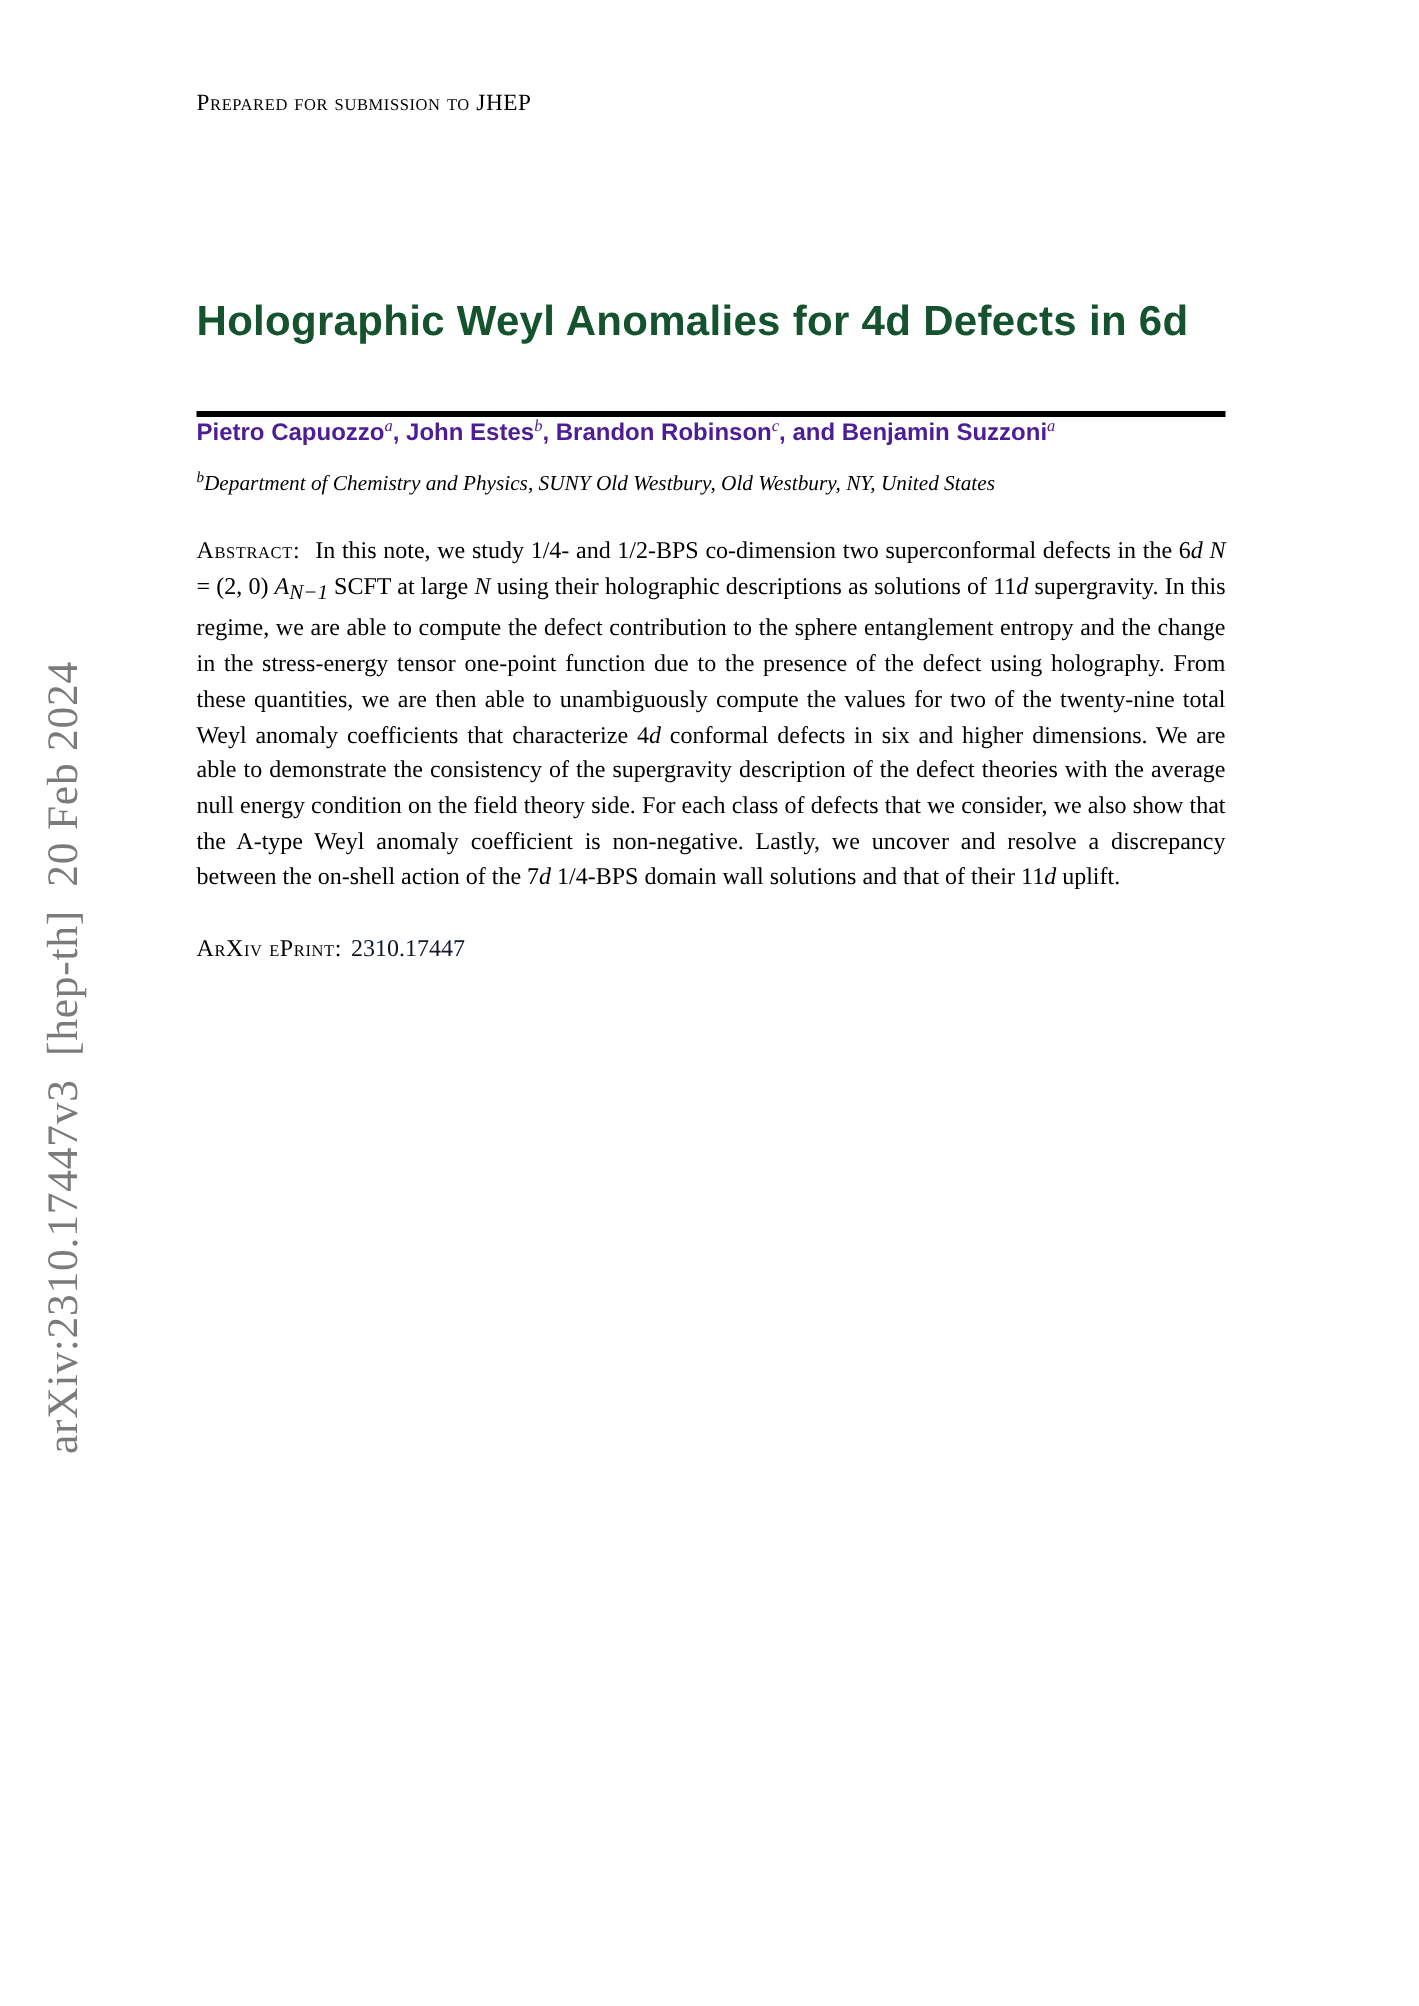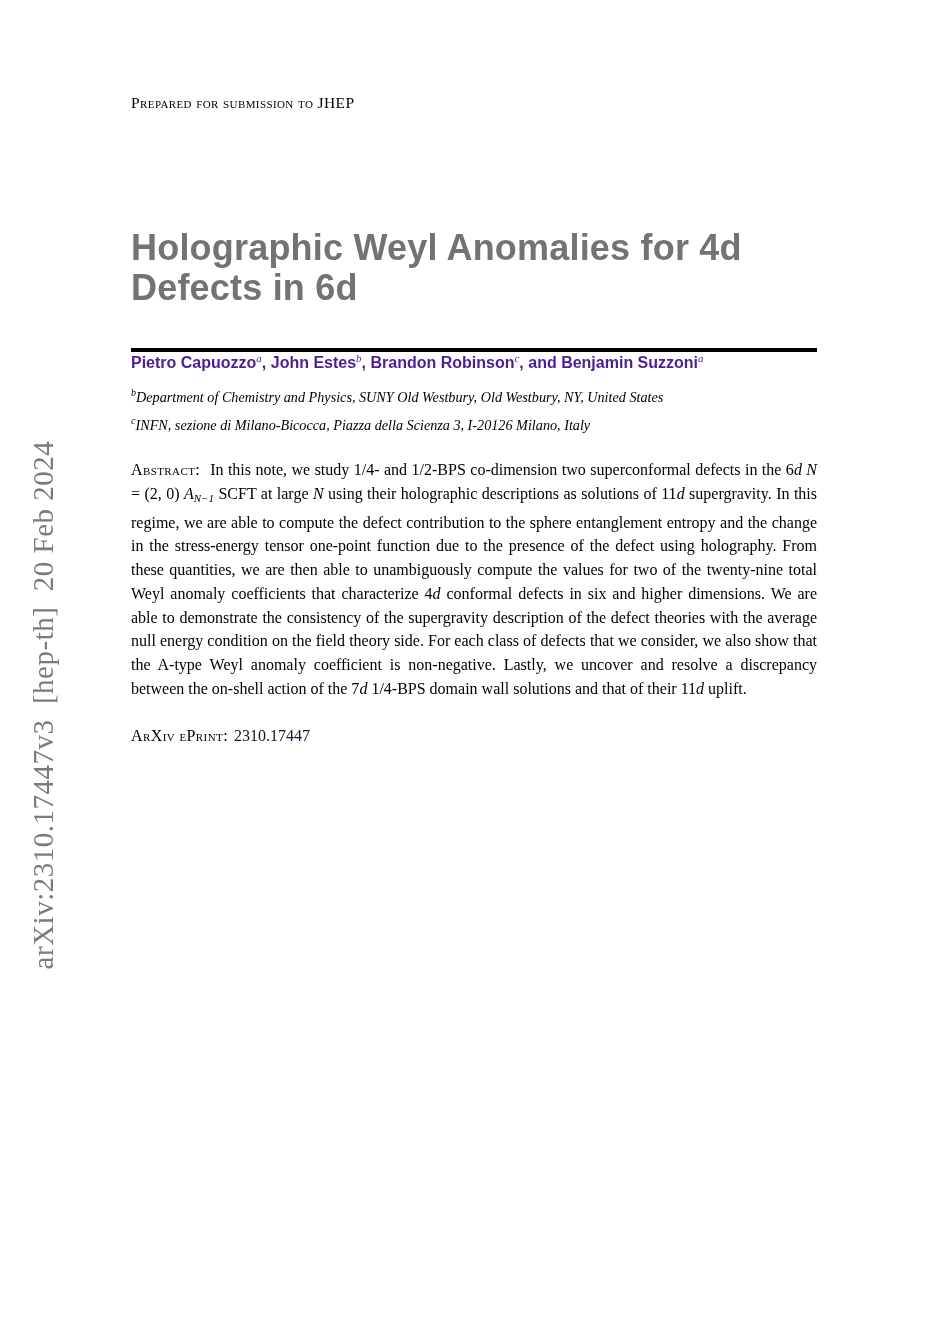--- a/index.html
+++ b/index.html
@@ -26,33 +26,33 @@
     letter-spacing: 0.5px;
   }
 
   .content {
     position: absolute;
     left: 131px; top: 0;
     width: 686px;
   }
 
   .submission-note {
-    margin-top: 94px;
+    margin-top: 60px;
     font-size: 15.5px;
     font-variant: small-caps;
     letter-spacing: 0.4px;
   }
 
   .title {
     margin-top: 116px;
     font-family: "Liberation Sans", sans-serif;
     font-weight: bold;
-    font-size: 36px;
+    font-size: 28px;
     line-height: 40px;
-    color: #737373;
+    color: #14532d;
     letter-spacing: 0.2px;
   }
 
   .rule {
     margin-top: 40px;
     height: 3.5px;
     background: #000000;
     width: 686px;
   }
 
@@ -103,21 +103,21 @@
   }
   .abstract-label {
     font-variant: small-caps;
     letter-spacing: 0.4px;
     margin-right: 10px;
   }
   .mi { font-style: italic; }
   .cal { font-style: italic; }
   .msub {
     font-style: italic;
-    font-size: 11px;
+    font-size: 14px;
     vertical-align: -3px;
   }
 
   .eprint {
     margin-top: 27px;
     font-size: 16px;
   }
   .eprint-label {
     font-variant: small-caps;
     letter-spacing: 0.4px;
@@ -145,21 +145,20 @@
       <div>Holographic Weyl Anomalies for 4d Defects in 6d</div>
     </div>
 
     <div class="rule"></div>
 
     <div class="authors"><span>Pietro Capuozzo</span><sup>a</sup><span>, </span><span>John Estes</span><sup>b</sup><span>, </span><span>Brandon Robinson</span><sup>c</sup><span>, and </span><span>Benjamin Suzzoni</span><sup>a</sup>
     </div>
 
     <div class="affiliations">
       <div class="affiliation"><sup>b</sup><span>Department of Chemistry and Physics, SUNY Old Westbury, Old Westbury, NY, United States</span></div>
-      <div class="affiliation"><sup>c</sup><span>INFN, sezione di Milano-Bicocca, Piazza della Scienza 3, I-20126 Milano, Italy</span></div>
     </div>
 
 
     <p class="abstract"><span class="abstract-label">Abstract:</span><span>In this note, we study 1/4- and 1/2-BPS co-dimension two superconformal defects in the 6</span><span class="mi">d </span><span class="cal">N</span><span> = (2, 0) </span><span class="mi">A</span><span class="msub">N−1</span><span> SCFT at large </span><span class="mi">N</span><span> using their holographic descriptions as solutions of 11</span><span class="mi">d</span><span> supergravity. In this regime, we are able to compute the defect contribution to the sphere entanglement entropy and the change in the stress-energy tensor one-point function due to the presence of the defect using holography. From these quantities, we are then able to unambiguously compute the values for two of the twenty-nine total Weyl anomaly coefficients that characterize 4</span><span class="mi">d</span><span> conformal defects in six and higher dimensions. We are able to demonstrate the consistency of the supergravity description of the defect theories with the average null energy condition on the field theory side. For each class of defects that we consider, we also show that the A-type Weyl anomaly coefficient is non-negative. Lastly, we uncover and resolve a discrepancy between the on-shell action of the 7</span><span class="mi">d</span><span> 1/4-BPS domain wall solutions and that of their 11</span><span class="mi">d</span><span> uplift.</span>
     </p>
 
     <div class="eprint"><span class="eprint-label">ArXiv ePrint:</span><a class="eprint-link">2310.17447</a>
     </div>
 
   </div>

